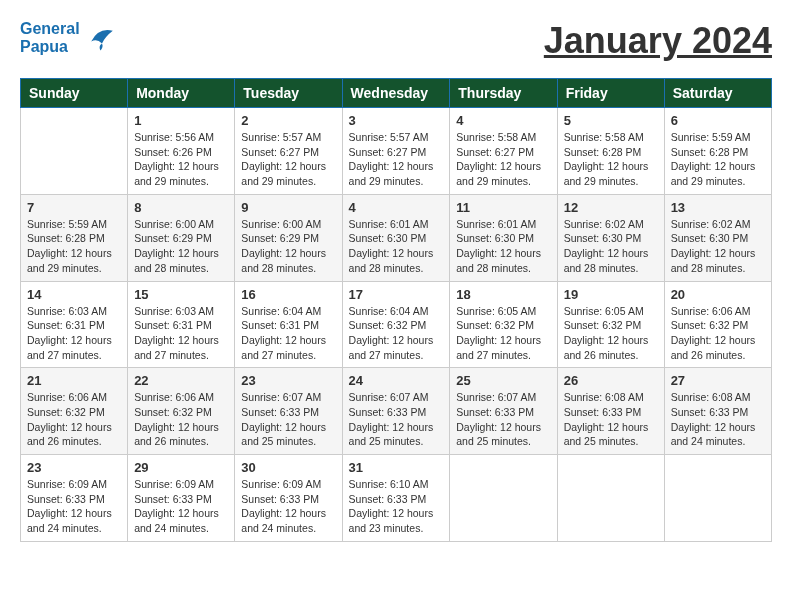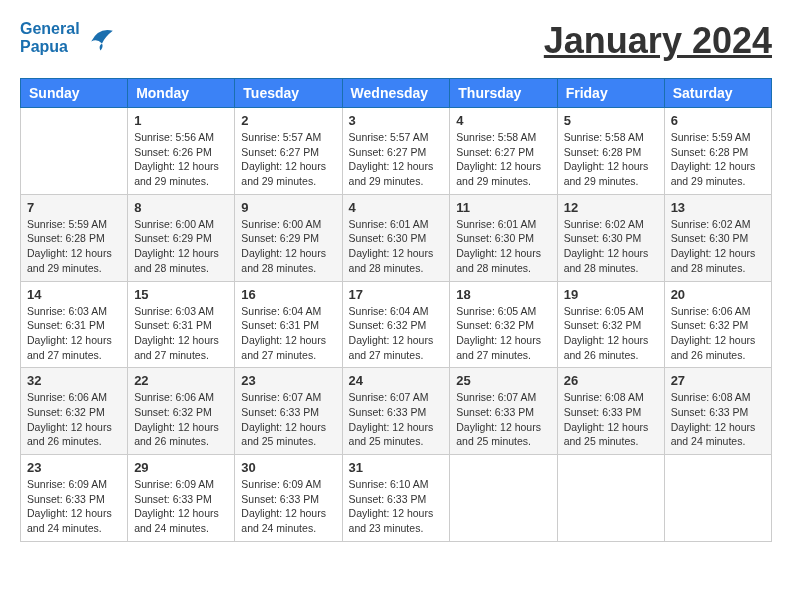--- a/index.html
+++ b/index.html
@@ -45,21 +45,21 @@
     }
     .location {
       font-size: 16px;
       color: #555;
     }
     .calendar {
       width: 100%;
       border-collapse: collapse;
     }
     .calendar th {
-      background-color: #3b82f6;
+      background-color: #14532d;
       color: #fff;
       text-align: left;
       padding: 6px 8px;
       font-size: 14px;
       font-weight: bold;
       border: 1px solid #1a6faf;
     }
     .calendar td {
       vertical-align: top;
       padding: 5px 6px;
@@ -264,21 +264,21 @@
         <td>
           <span class="day-number">20</span>
           <div class="cell-text" style="white-space: pre-line;">Sunrise: 6:06 AM
 Sunset: 6:32 PM
 Daylight: 12 hours
 and 26 minutes.</div>
         </td>
       </tr>
       <tr>
         <td>
-          <span class="day-number">32</span>
+          <span class="day-number">21</span>
           <div class="cell-text" style="white-space: pre-line;">Sunrise: 6:06 AM
 Sunset: 6:32 PM
 Daylight: 12 hours
 and 26 minutes.</div>
         </td>
         <td>
           <span class="day-number">22</span>
           <div class="cell-text" style="white-space: pre-line;">Sunrise: 6:06 AM
 Sunset: 6:32 PM
 Daylight: 12 hours

